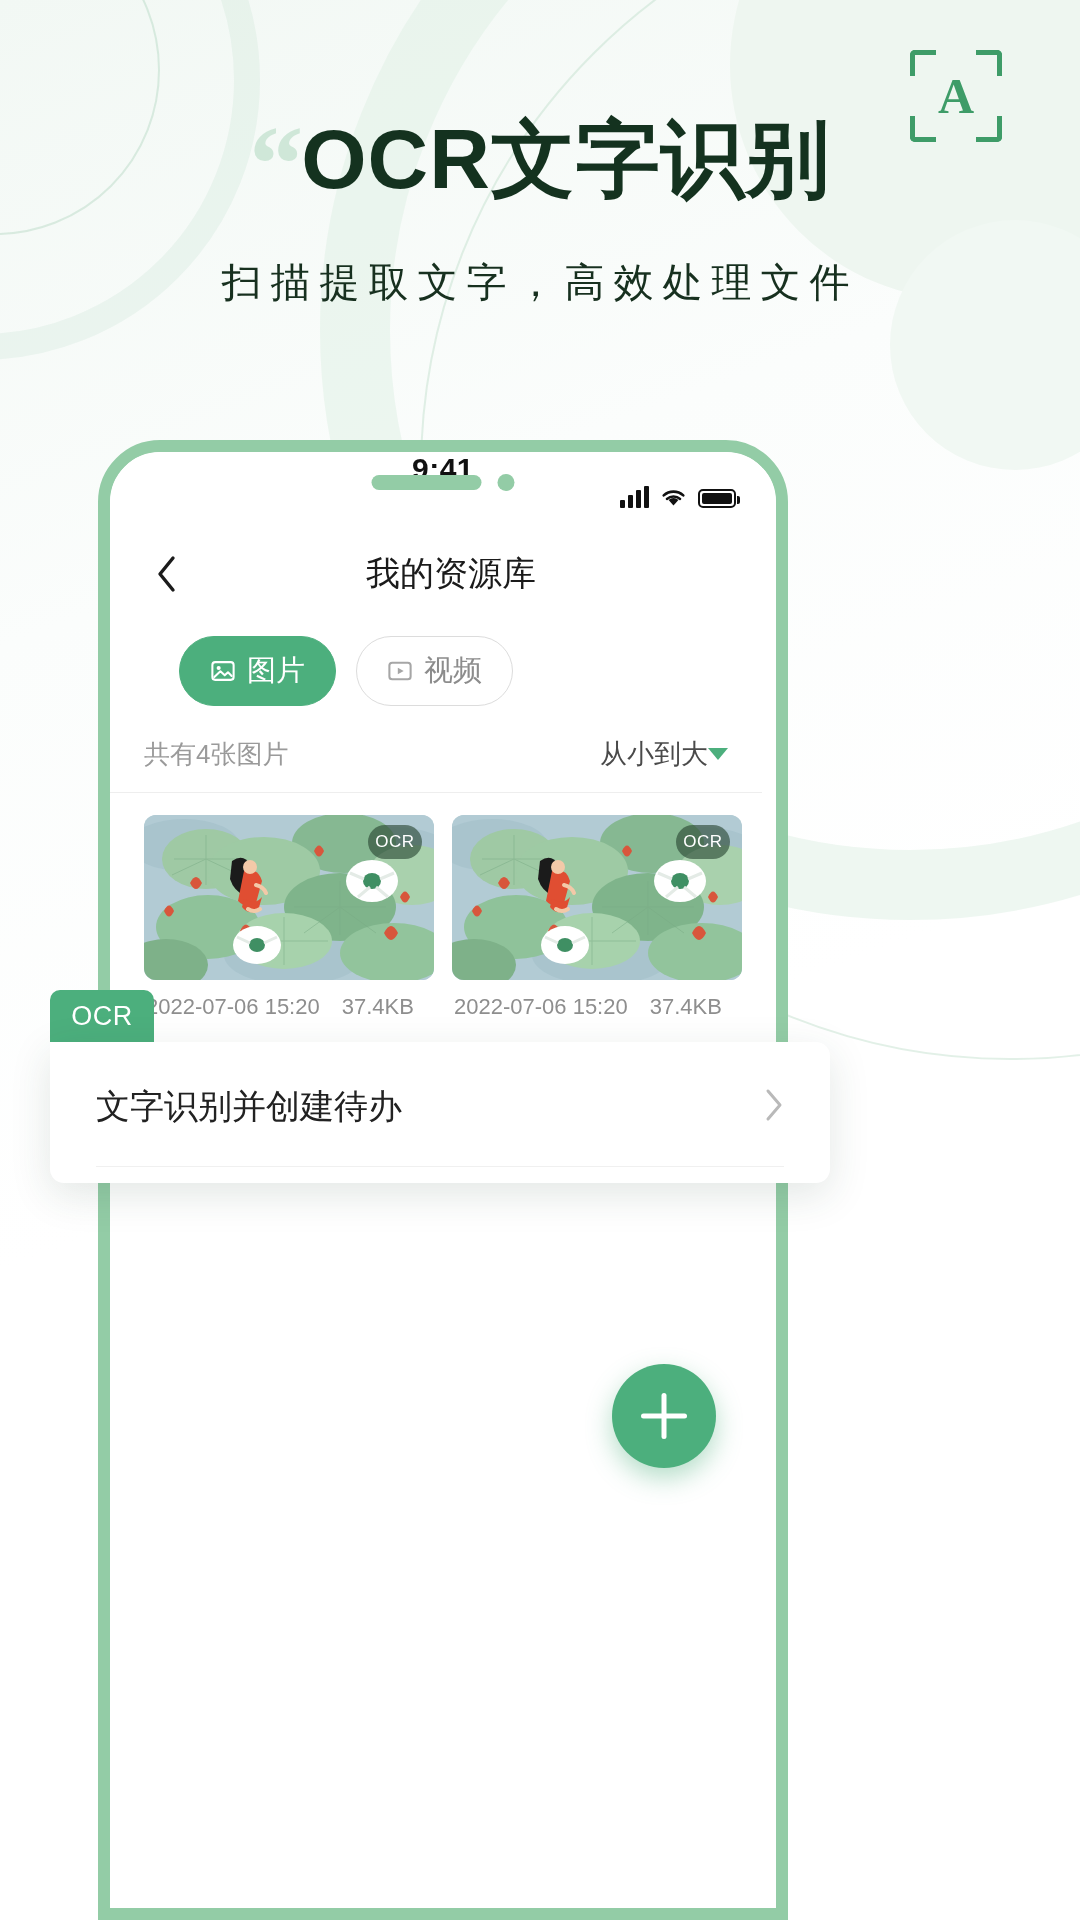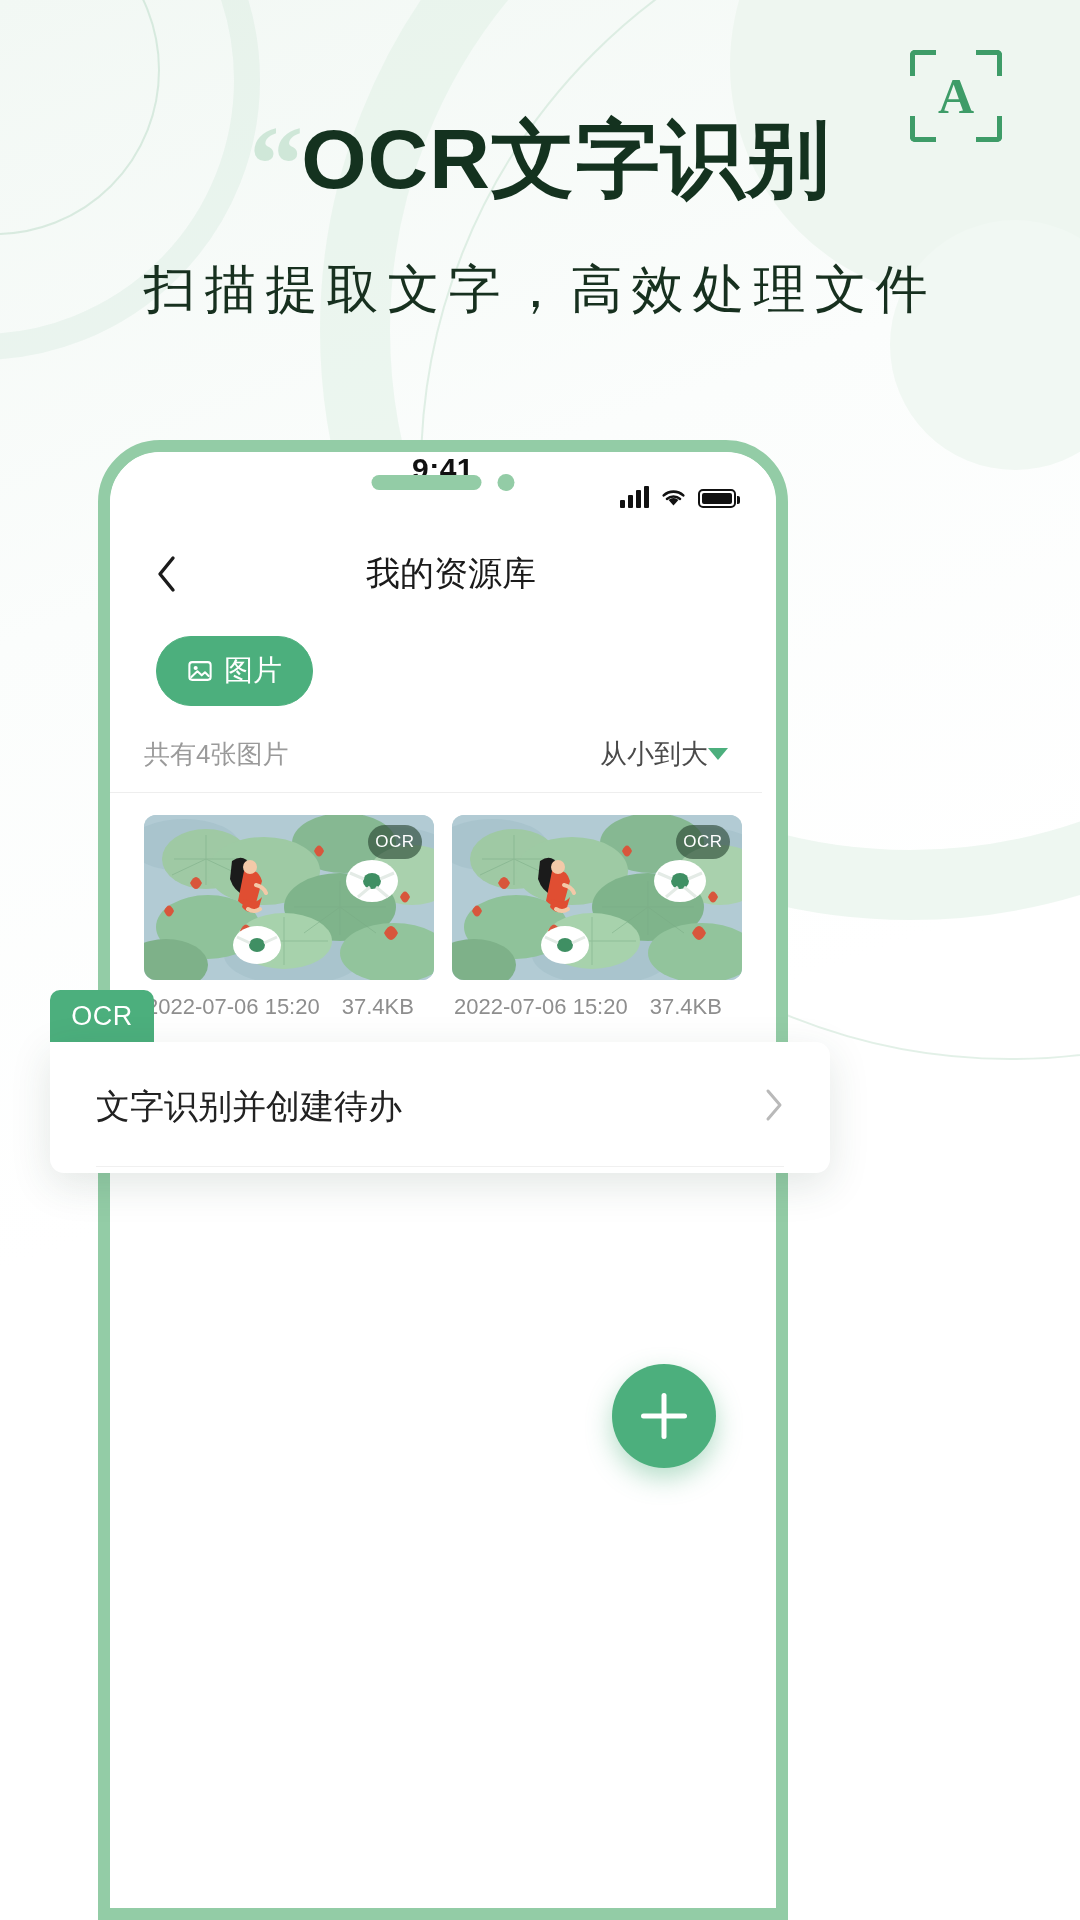--- a/index.html
+++ b/index.html
@@ -38,21 +38,21 @@
   .scan-icon .letter { position:absolute; inset:0; display:flex; align-items:center; justify-content:center;
      font-size:50px; font-weight:700; color:#3e9c68; font-family:"Liberation Serif", serif; }
 
   .title-row { position:absolute; top:112px; left:0; width:1080px; text-align:center;
                display:flex; align-items:flex-start; justify-content:center; }
   .quote { font-size:108px; line-height:.86; color:#cfe7d8; font-weight:700;
            font-family:"Liberation Serif", serif; margin-right:4px; margin-top:6px; letter-spacing:-6px;}
   .title { font-size:84px; font-weight:700; color:#14321f; letter-spacing:1px; line-height:1.12;
            font-family:"Liberation Sans", sans-serif;text-align:right; }
   .subtitle { position:absolute; top:255px; left:0; width:1080px; text-align:center;
-              font-size:52px; color:#17301f; letter-spacing:9px; font-weight:400; }
+              font-size:40px; color:#17301f; letter-spacing:9px; font-weight:400; }
 
   
   .phone { position:absolute; left:98px; top:440px; width:690px; height:1480px;
            border:12px solid #93cca6; border-radius:62px 62px 0 0; background:#ffffff;
            z-index:2; overflow:hidden; }
   .screen { position:absolute; inset:0; background:#fff; border-radius:50px 50px 0 0; overflow:hidden; }
 
   
   .statusbar { position:relative; height:76px; display:flex; align-items:center;
                padding:0 40px;flex-direction:column; }
@@ -74,21 +74,21 @@
   .battery i { position:absolute; left:2px; top:2px; bottom:2px; right:2px; background:#111; border-radius:2px; display:block; }
 
   
   .navbar { height:92px; display:flex; align-items:center; padding:0 34px; position:relative; }
   .back { width:44px; height:44px; display:flex; align-items:center; justify-content:center; }
   .back svg { display:block; }
   .nav-title { position:absolute; left:8px; width:100%; text-align:center;
                font-size:34px; color:#1b1b1b; font-weight:400; pointer-events:none; }
 
   
-  .chips { display:flex; gap:20px; padding:16px 34px 0 46px; }
+  .chips { display:flex; gap:20px; padding:16px 34px 0 34px;margin-left:35px; }
   .chip { height:70px; border-radius:35px; display:flex; align-items:center; gap:11px;
           padding:0 30px; font-size:29px; }
   .chip.active { background:#4caf7d; color:#fff; border:1px solid #4caf7d; }
   .chip.plain { background:#fff; color:#8c8c8c; border:1px solid #dcdcdc; }
   .chip .gi { width:26px; height:26px; display:block; }
 
   
   .meta { display:flex; align-items:center; padding:30px 34px 20px 34px;
           border-bottom:1px solid #eeeeee; margin:0 14px 0 0; }
   .meta-left { font-size:26px; color:#9a9a9a; }
@@ -106,21 +106,21 @@
       border-radius:17px; background:rgba(40,70,50,.62); color:#fff; font-size:17px;
       display:flex; align-items:center; justify-content:center; letter-spacing:.5px; z-index:5; }
   .cap { display:flex; gap:22px; padding:14px 2px 0 2px; font-size:22px; color:#8e8e8e; }
 
   
   .popup { position:absolute; left:50px; top:990px; width:780px; z-index:6; }
   .popup-tab { width:104px; height:52px; background:#4caf7d; color:#fff;
      border-radius:10px 10px 0 0; display:flex; align-items:center; justify-content:center;
      font-size:27px; letter-spacing:.5px; }
   .popup-body { background:#fff; border-radius:0 14px 14px 14px; box-shadow:0 12px 40px rgba(40,70,55,.13);
-     padding:6px 0 6px 0; }
+     padding:6px 0 16px 0; }
   .popup-row { height:118px; display:flex; align-items:center; padding:0 46px; position:relative; }
   .popup-row .lbl { font-size:34px; color:#222; }
   .popup-row .chev { margin-left:auto; }
   .popup-divider { height:1px; background:#f0f0f0; margin:0 46px; }
 
   
   .fab { position:absolute; right:60px; bottom:440px; width:104px; height:104px;
          border-radius:50%; background:#4caf7d; box-shadow:0 10px 26px rgba(76,175,125,.42);
          display:flex; align-items:center; justify-content:center; z-index:4; }
   .fab .plus { position:relative; width:46px; height:46px; }
@@ -202,20 +202,29 @@
         <span class="gi">
           <svg width="26" height="26" viewBox="0 0 24 24">
             <rect x="2.2" y="3.8" width="19.6" height="16.4" rx="2.6" stroke="#ffffff" stroke-width="1.9" fill="none"></rect>
             <circle cx="8" cy="9.2" r="1.9" fill="#ffffff"></circle>
             <path d="M4 17.6 L9.6 12.3 L13.6 16 L16.6 13.2 L20 16.6" stroke="#ffffff" stroke-width="1.9" fill="none" stroke-linejoin="round" stroke-linecap="round"></path>
           </svg>
         </span>
         <span>图片</span>
       </div>
 
+      <div class="chip plain">
+        <span class="gi">
+          <svg width="26" height="26" viewBox="0 0 24 24">
+            <rect x="2.2" y="4.4" width="19.6" height="15.2" rx="2.6" stroke="#a6a6a6" stroke-width="1.9" fill="none"></rect>
+            <path d="M10 9 L15.4 12 L10 15 Z" fill="#a6a6a6"></path>
+          </svg>
+        </span>
+        <span>视频</span>
+      </div>
 
     </div>
 
     <div class="meta">
       <span class="meta-left">共有4张图片</span>
       <span class="meta-right">
         <span>从小到大</span>
         <span class="caret"></span>
       </span>
     </div>

